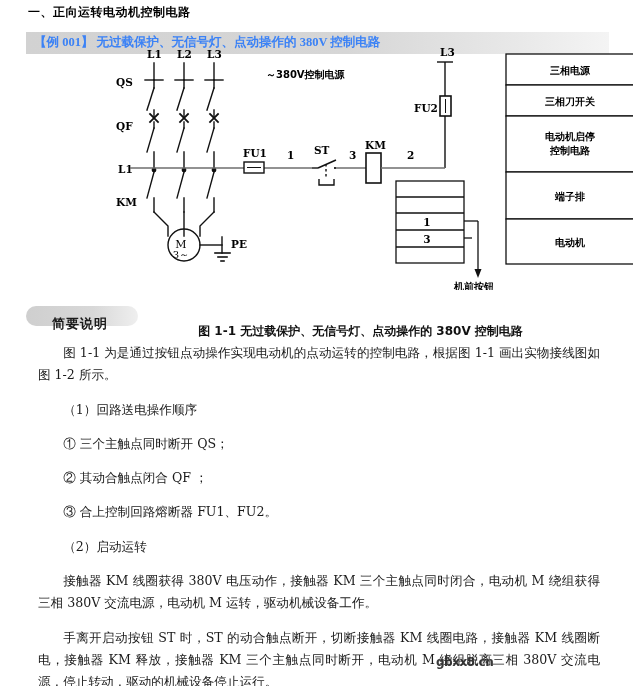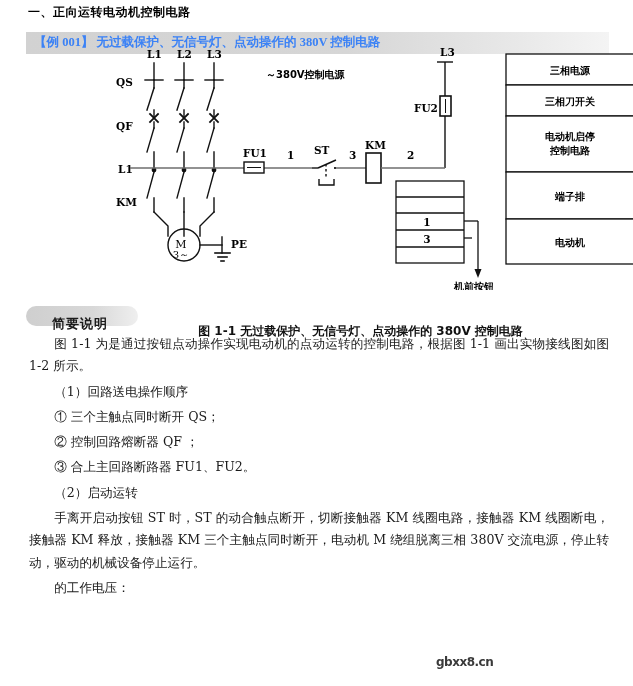--- a/index.html
+++ b/index.html
@@ -59,21 +59,21 @@
   }
 
   
   .body{
     position:absolute;left:26px;top:330px;width:586px;
     font-size:12.6px;line-height:22.3px;
     font-family:"DejaVu Serif","Liberation Serif",serif;
     color:#1a1a1a;
     text-align:justify;
   }
-  .body p{margin:3px;}
+  .body p{margin:12px;}
   .ind2{text-indent:2em;}
 
   
   .wm{
     position:absolute;left:436px;top:655px;
     font-size:12px;font-weight:bold;
     font-family:"DejaVu Sans","Liberation Sans",sans-serif;
     color:#2a2a2a;letter-spacing:-.5px;
     opacity:.92;
   }
@@ -253,23 +253,24 @@
     <div class="cap">图 1-1    无过载保护、无信号灯、点动操作的 380V 控制电路</div>
   </div>
 
   <div class="pill"></div>
   <div class="pill-text">简要说明</div>
 
   <div class="body">
     <p class="ind2">图 1-1 为是通过按钮点动操作实现电动机的点动运转的控制电路，根据图 1-1 画出实物接线图如图 1-2 所示。</p>
     <p class="ind2">（1）回路送电操作顺序</p>
     <p class="ind2">① 三个主触点同时断开 QS；</p>
-    <p class="ind2">② 控制回路熔断器 QF ；</p>
-    <p class="ind2">③ 合上主回路断路器 FU1、FU2。</p>
+    <p class="ind2">② 其动合触点闭合 QF ；</p>
+    <p class="ind2">③ 合上控制回路熔断器 FU1、FU2。</p>
     <p class="ind2">（2）启动运转</p>
+    <p class="ind2">接触器 KM 线圈获得 380V 电压动作，接触器 KM 三个主触点同时闭合，电动机 M 绕组获得三相 380V 交流电源，电动机 M 运转，驱动机械设备工作。</p>
     <p class="ind2">手离开启动按钮 ST 时，ST 的动合触点断开，切断接触器 KM 线圈电路，接触器 KM 线圈断电，接触器 KM 释放，接触器 KM 三个主触点同时断开，电动机 M 绕组脱离三相 380V 交流电源，停止转动，驱动的机械设备停止运行。</p>
     <p class="ind2">的工作电压：</p>
 
   </div>
 
   <div class="wm">gbxx8.cn</div>
 
 </div>
 
 </body></html>

